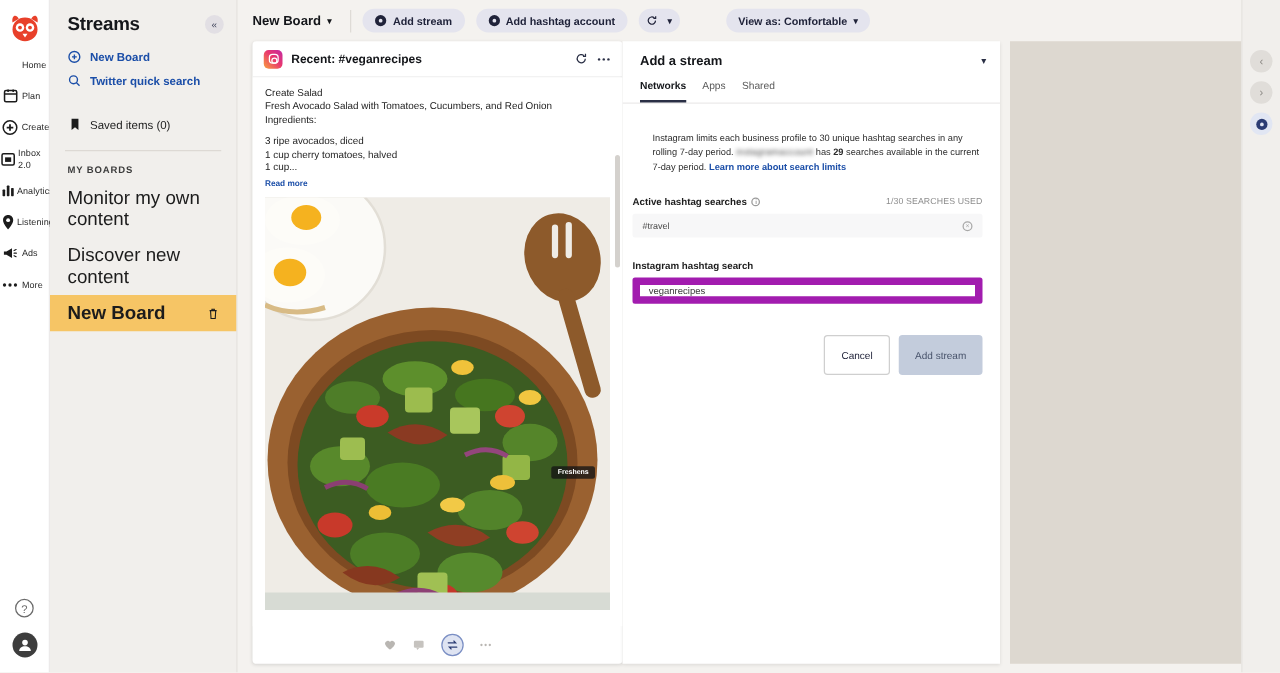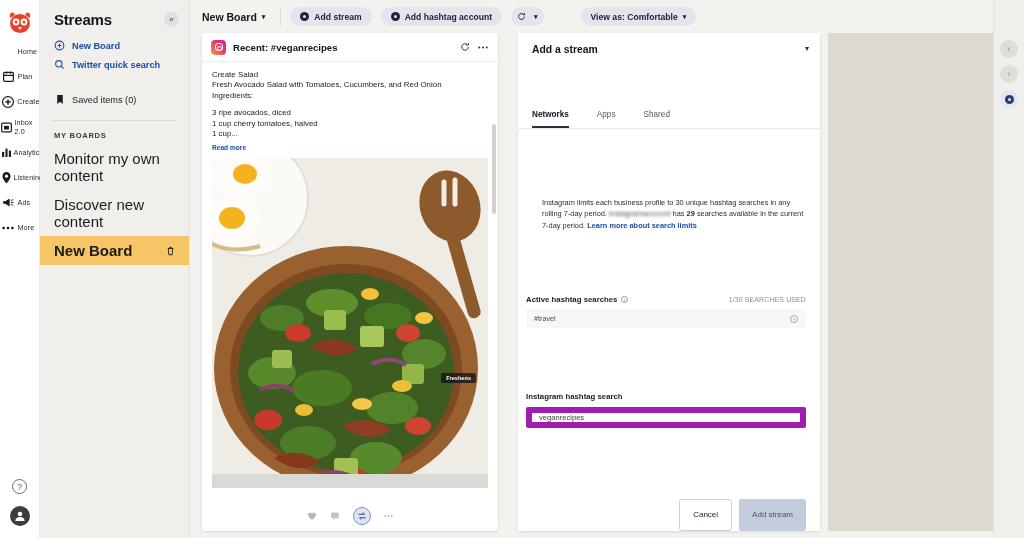--- a/index.html
+++ b/index.html
@@ -107,27 +107,27 @@
     color:#fff; font-size: 5.6px; padding: 2px 5px; border-radius: 2px; font-weight:600;
   }
   .scrollbar { position:absolute; right: 2px; top: 62px; width: 4px; height: 90px; background:#d4d1cd; border-radius:2px; cursor:pointer; }
 
   .actions { height: 30px; flex: 0 0 30px; display:flex; align-items:center; justify-content:center; gap: 12px; }
   .act { width: 11px; height: 11px; color:#b9b6b2; display:flex;align-items:center;justify-content:center; cursor:pointer; }
   .act.sel { width: 18px; height: 18px; border-radius:50%; background:#dfe4f2; border:1.2px solid #7b8fc4; color:#2b3c74; }
 
   
   .panel {
-    width: 302px; flex: 0 0 302px; background:#ffffff; margin-left: 20px; margin-bottom: 7px;
-    display:flex; flex-direction:column; box-shadow: 0 1px 3px rgba(0,0,0,.10); justify-content: space-between;
+    width: 302px; flex: 0 0 302px; background:#ffffff; margin-left: 0; margin-bottom: 7px;
+    display:flex; flex-direction:column; box-shadow: 0 1px 3px rgba(0,0,0,.10);
   }
   .panel-head { display:flex; align-items:flex-start; justify-content:space-between; padding: 11px 11px 0 14px; }
   .panel-title { font-size: 10.4px; font-weight: bold; color: #14161a; }
   .caret { color:#2a2f45; font-size:8px; cursor:pointer; }
-  .tabs { display:flex; gap: 28px; padding: 9px 14px 0; border-bottom: 1px solid #eceaea; }
+  .tabs { display:flex; gap: 13px; padding: 9px 14px 0; border-bottom: 1px solid #eceaea; }
   .tab { font-size: 8.2px; color: #5b5b5b; padding-bottom: 7px; cursor:pointer; }
   .tab.active { color:#14161a; font-weight: bold; border-bottom: 2px solid #2a2f45; }
   .panel-body { padding: 22px 14px 0 22px; }
   .notice { font-size: 7.4px; line-height: 11.4px; color: #2d2d2d; padding-left: 2px; }
   .notice .bold { font-weight: bold; }
   .notice .lnk { color:#1b4ea8; font-weight:bold; cursor:pointer; }
   .blurname { filter: blur(1.6px); color:#4a4a4a; letter-spacing:.2px; }
 
   .fld { padding: 18px 14px 0 8px; }
   .fld-row { display:flex; align-items:center; justify-content:space-between; padding: 0 0 5px 0; }

